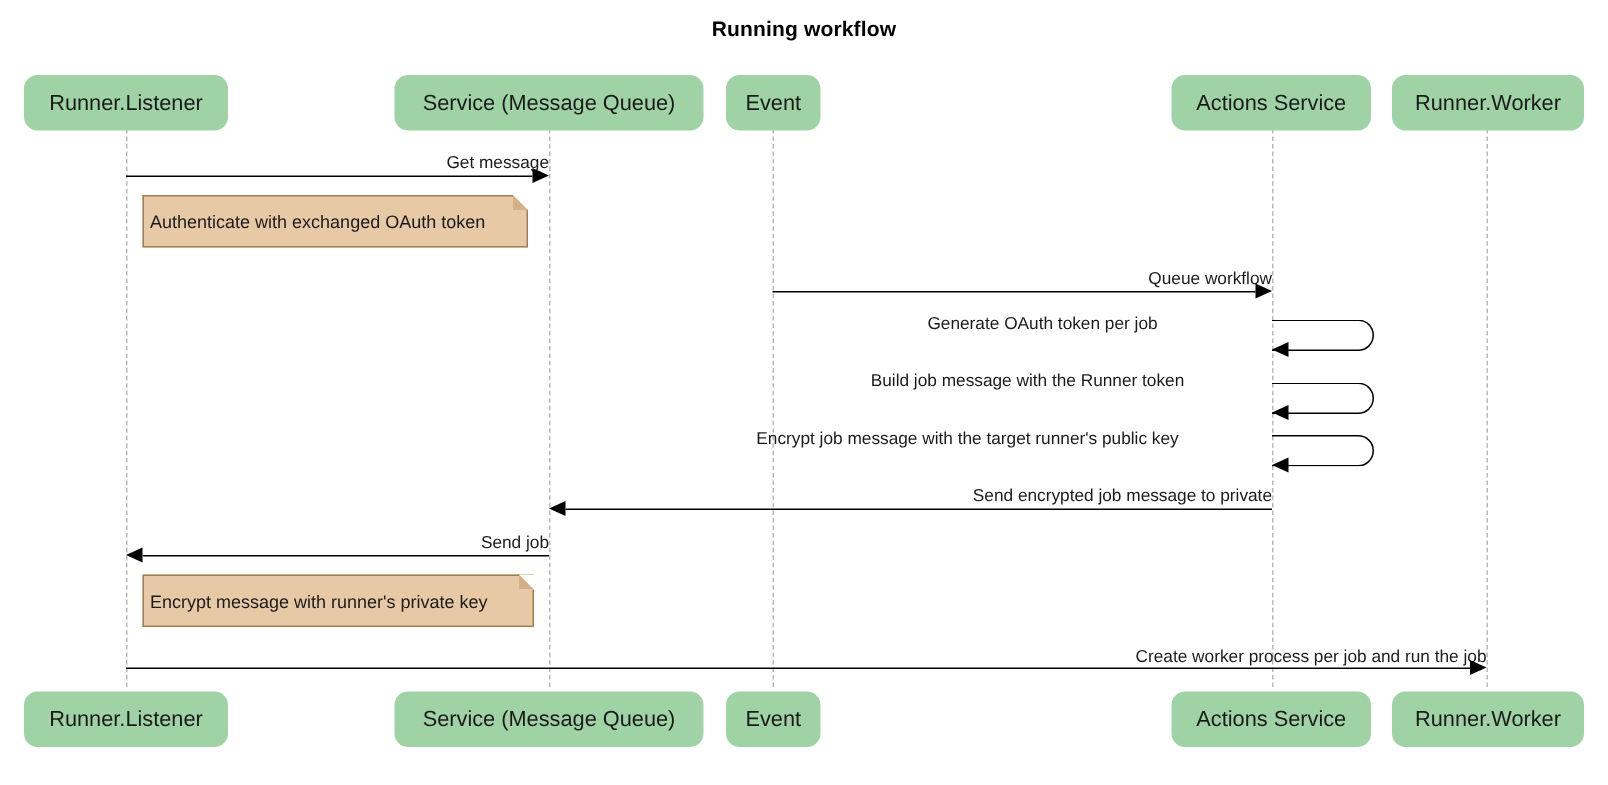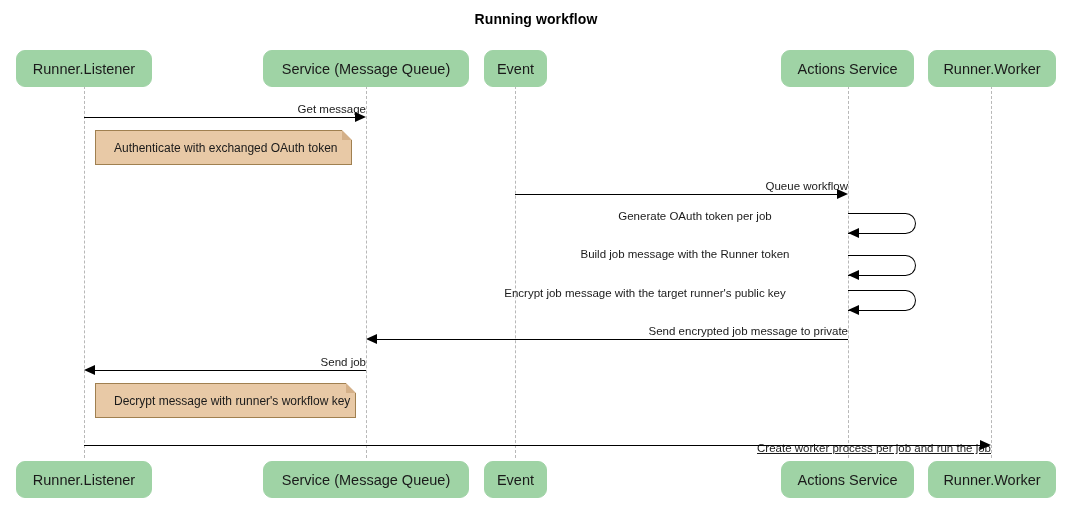--- a/index.html
+++ b/index.html
@@ -91,21 +91,21 @@
   .note {
     position: absolute;
     box-sizing: border-box;
     background: #e8c9a6;
     border: 1px solid #a08050;
     display: flex;
     align-items: center;
     font-size: 12px;
     color: #1a1a1a;
     white-space: nowrap;
-    padding-left: 18px;
+    padding-left: 4px;
   }
   .note-fold {
     position: absolute;
     width: 0;
     height: 0;
     border-left: 10px solid #d4b088;
     border-top: 10px solid #ffffff;
   }
   .note-fold-edge {
     position: absolute;
@@ -165,21 +165,21 @@
   <div class="arrow-head left" style="left:848px; top:305px;"></div>
 
   <div class="msg-label" style="left:366px; top:325px; width:482px;">Send encrypted job message to private</div>
   <div class="msg-line" style="left:377px; top:339px; width:471px;"></div>
   <div class="arrow-head left" style="left:366px; top:334px;"></div>
 
   <div class="msg-label" style="left:84px; top:356px; width:282px;">Send job</div>
   <div class="msg-line" style="left:95px; top:370px; width:271px;"></div>
   <div class="arrow-head left" style="left:84px; top:365px;"></div>
 
-  <div class="note" style="left:95px; top:383px; width:261px; height:35px;">Decrypt message with runner's workflow key</div>
+  <div class="note" style="left:95px; top:383px; width:261px; height:35px;">Encrypt message with runner's private key</div>
   <div class="note-fold-edge" style="left:345px; top:383px;"></div>
   <div class="note-fold" style="left:346px; top:383px;"></div>
 
-  <div class="msg-label" style="left:84px; top:442px; width:907px;text-decoration:underline;">Create worker process per job and run the job</div>
+  <div class="msg-label" style="left:84px; top:432px; width:907px;">Create worker process per job and run the job</div>
   <div class="msg-line" style="left:84px; top:445px; width:896px;"></div>
   <div class="arrow-head right" style="left:980px; top:440px;"></div>
 
 </div>
 
 </body></html>

